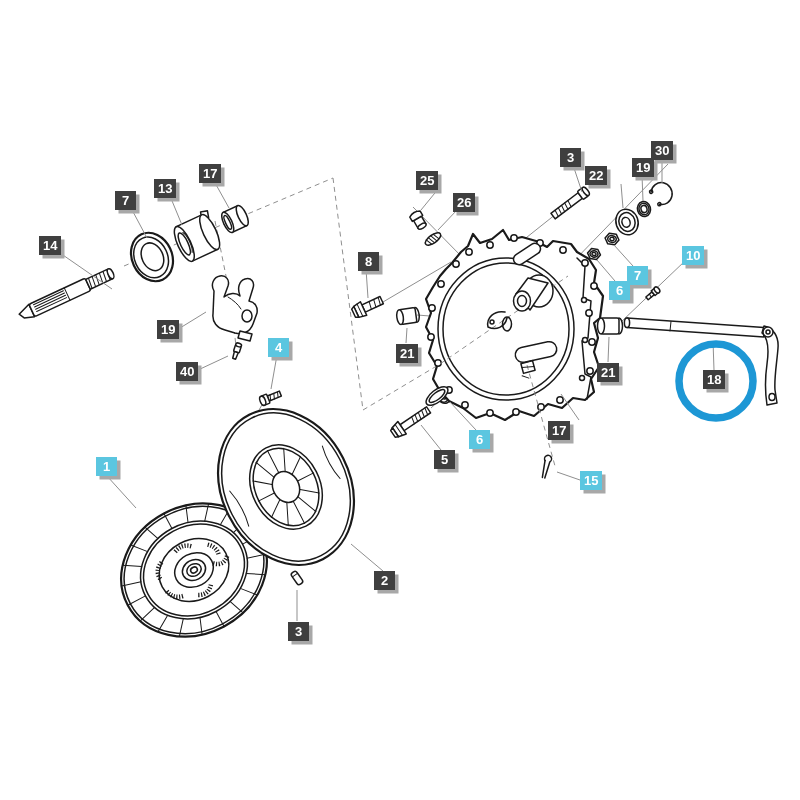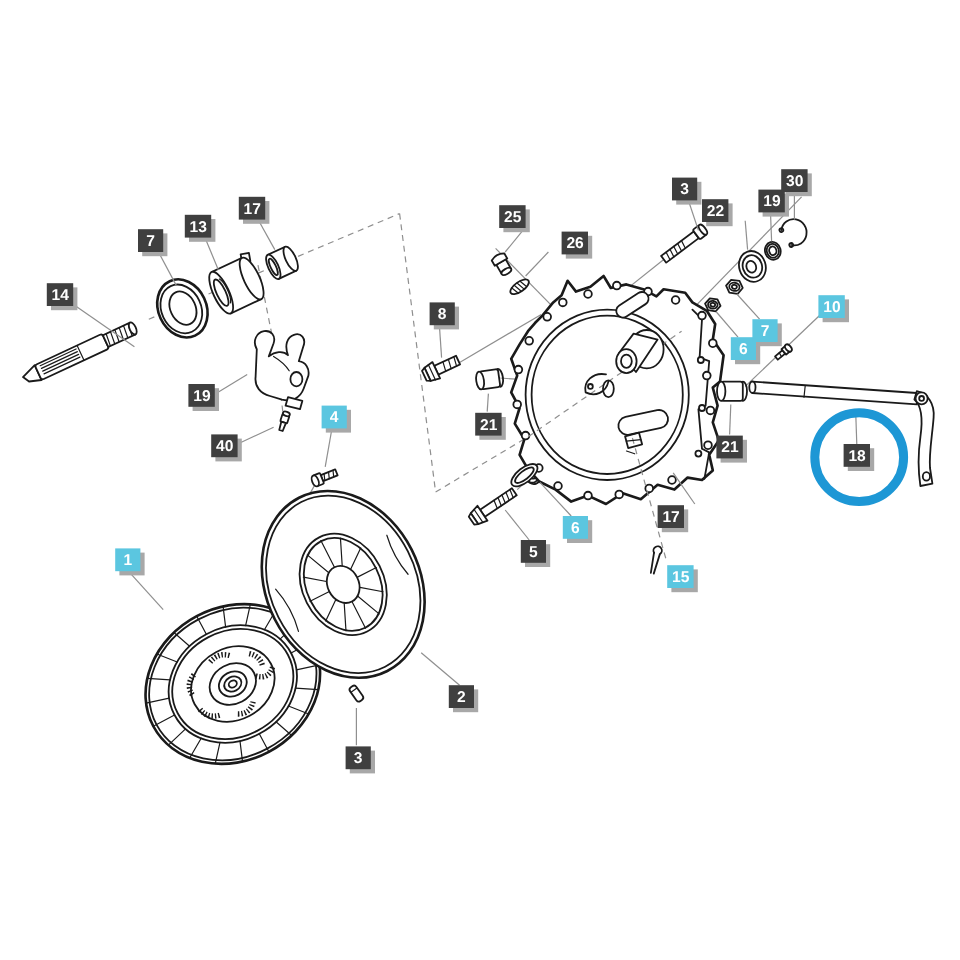--- a/index.html
+++ b/index.html
@@ -398,26 +398,26 @@
 <div class="plabel" style="left:434px;top:450px">5</div>
 <div class="plabel cyan" style="left:469px;top:430px">6</div>
 <div class="plabel cyan" style="left:609px;top:281px">6</div>
 <div class="plabel cyan" style="left:627px;top:266px">7</div>
 <div class="plabel" style="left:358px;top:252px">8</div>
 <div class="plabel cyan" style="left:682px;top:246px">10</div>
 <div class="plabel" style="left:39px;top:236px">14</div>
 <div class="plabel" style="left:115px;top:191px">7</div>
 <div class="plabel" style="left:154px;top:179px">13</div>
 <div class="plabel" style="left:199px;top:164px">17</div>
-<div class="plabel cyan" style="left:556px;top:471px">15</div>
+<div class="plabel cyan" style="left:580px;top:471px">15</div>
 <div class="plabel" style="left:560px;top:148px">3</div>
 <div class="plabel" style="left:548px;top:421px">17</div>
 <div class="plabel" style="left:703px;top:370px">18</div>
 <div class="plabel" style="left:157px;top:320px">19</div>
 <div class="plabel" style="left:176px;top:362px">40</div>
 <div class="plabel" style="left:396px;top:344px">21</div>
 <div class="plabel" style="left:597px;top:363px">21</div>
 <div class="plabel" style="left:585px;top:166px">22</div>
 <div class="plabel" style="left:632px;top:158px">19</div>
 <div class="plabel" style="left:651px;top:141px">30</div>
 <div class="plabel" style="left:416px;top:171px">25</div>
-<div class="plabel" style="left:468px;top:193px">26</div>
+<div class="plabel" style="left:453px;top:193px">26</div>
 </div>
 
 </body></html>

